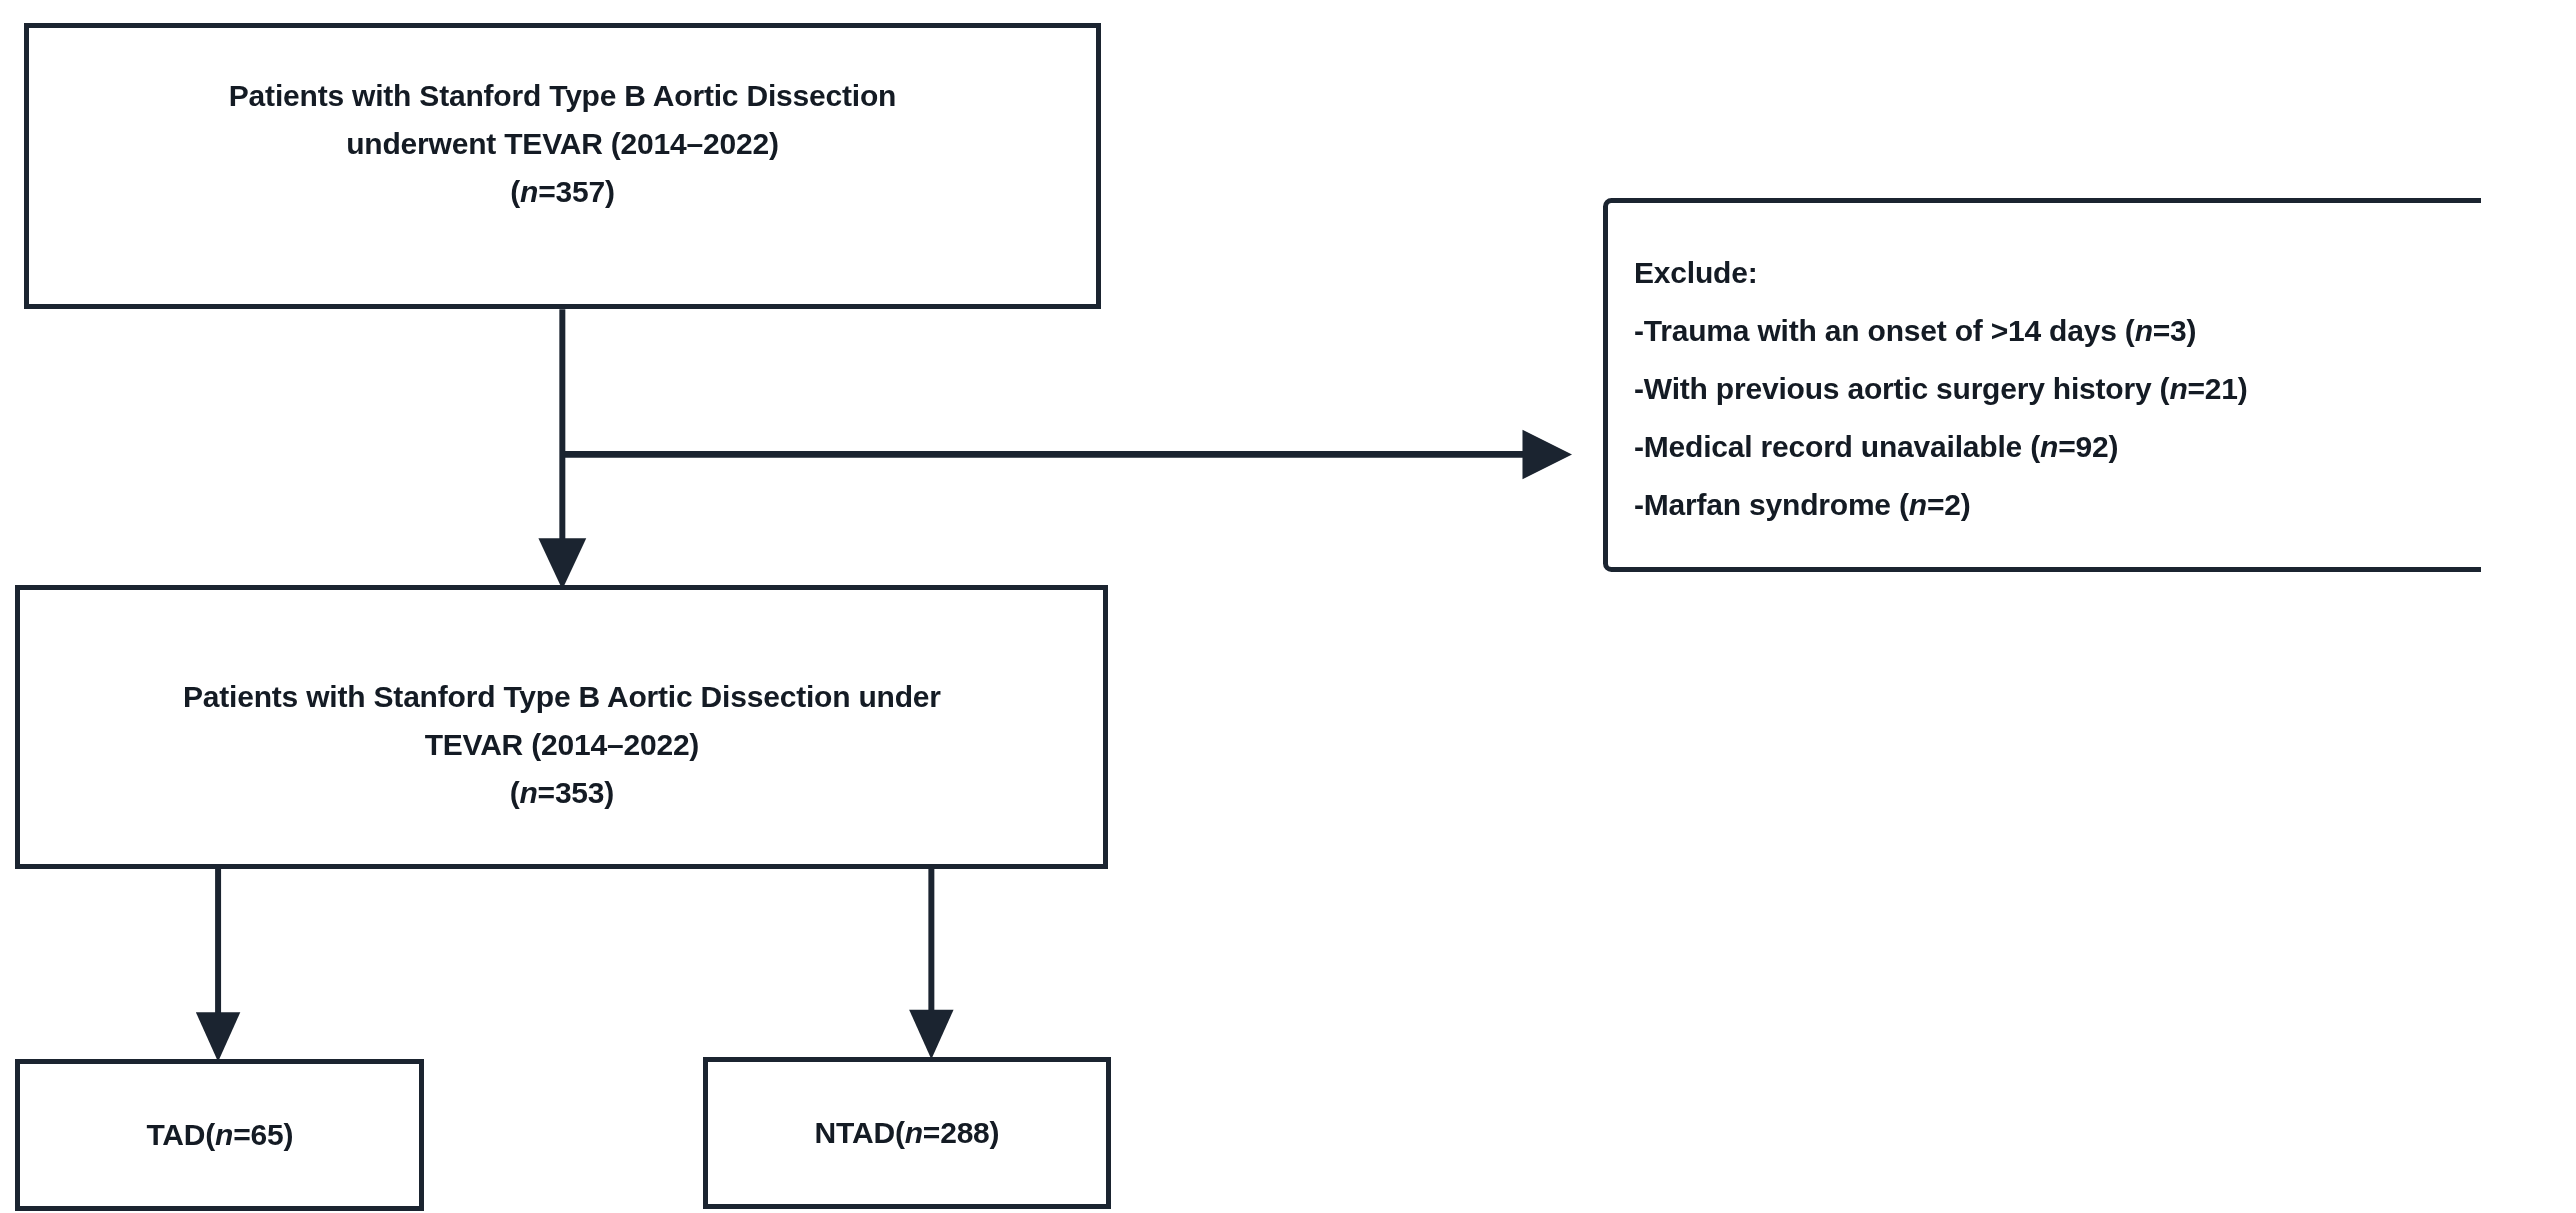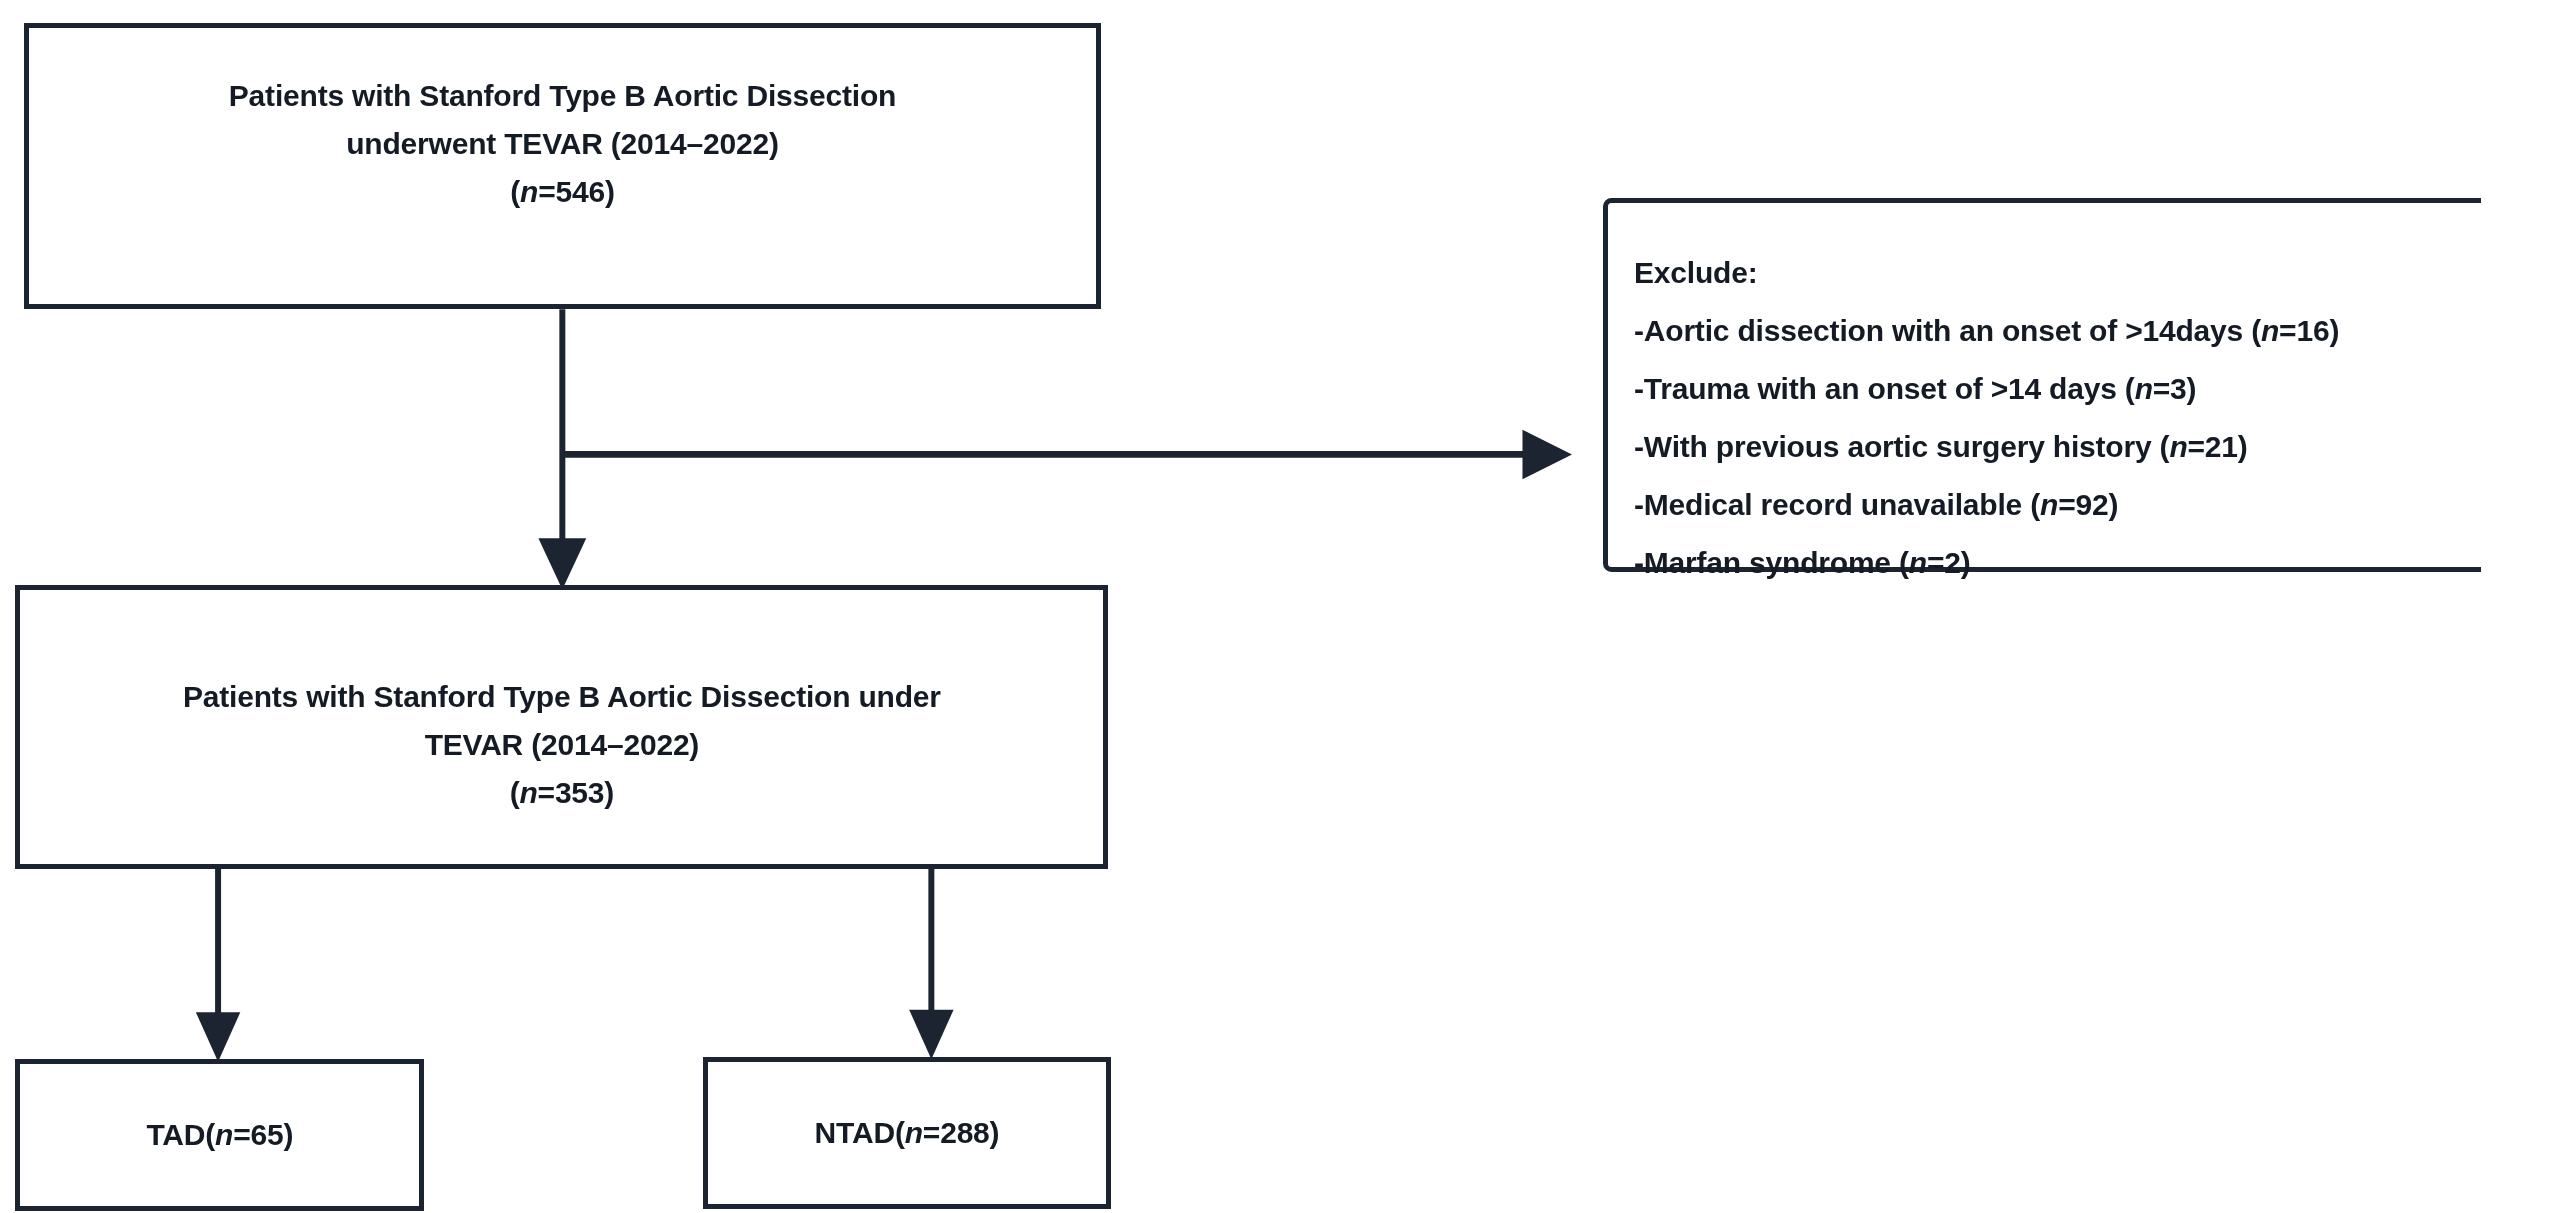--- a/index.html
+++ b/index.html
@@ -97,29 +97,28 @@
     <polygon points="255,1243 229,1185 281,1185" fill="#1b2430"></polygon>
 
     <line x1="1090" y1="1017" x2="1090" y2="1200" stroke="#1b2430" stroke-width="7"></line>
     <polygon points="1090,1240 1064,1182 1116,1182" fill="#1b2430"></polygon>
   </svg>
 
   <div class="box" id="top-box">
     <div class="box-text">
       <div>Patients with Stanford Type B Aortic Dissection</div>
       <div>underwent TEVAR (2014–2022)</div>
-      <div><span>(</span><span class="n-italic">n</span><span>=546)</span></div>
+      <div><span>(</span><span class="n-italic">n</span><span>=357)</span></div>
     </div>
   </div>
 
   <div class="box rounded" id="excl-box">
     <div id="excl-list">
       <div class="excl-line">Exclude:</div>
 
-      <div class="excl-line"><span>-Aortic dissection with an onset of &gt;14days (</span><span class="n-italic">n</span><span>=16)</span></div>
 
       <div class="excl-line"><span>-Trauma with an onset of &gt;14 days (</span><span class="n-italic">n</span><span>=3)</span></div>
 
       <div class="excl-line"><span>-With previous aortic surgery history (</span><span class="n-italic">n</span><span>=21)</span></div>
 
       <div class="excl-line"><span>-Medical record unavailable (</span><span class="n-italic">n</span><span>=92)</span></div>
 
       <div class="excl-line"><span>-Marfan syndrome (</span><span class="n-italic">n</span><span>=2)</span></div>
     </div>
   </div>

